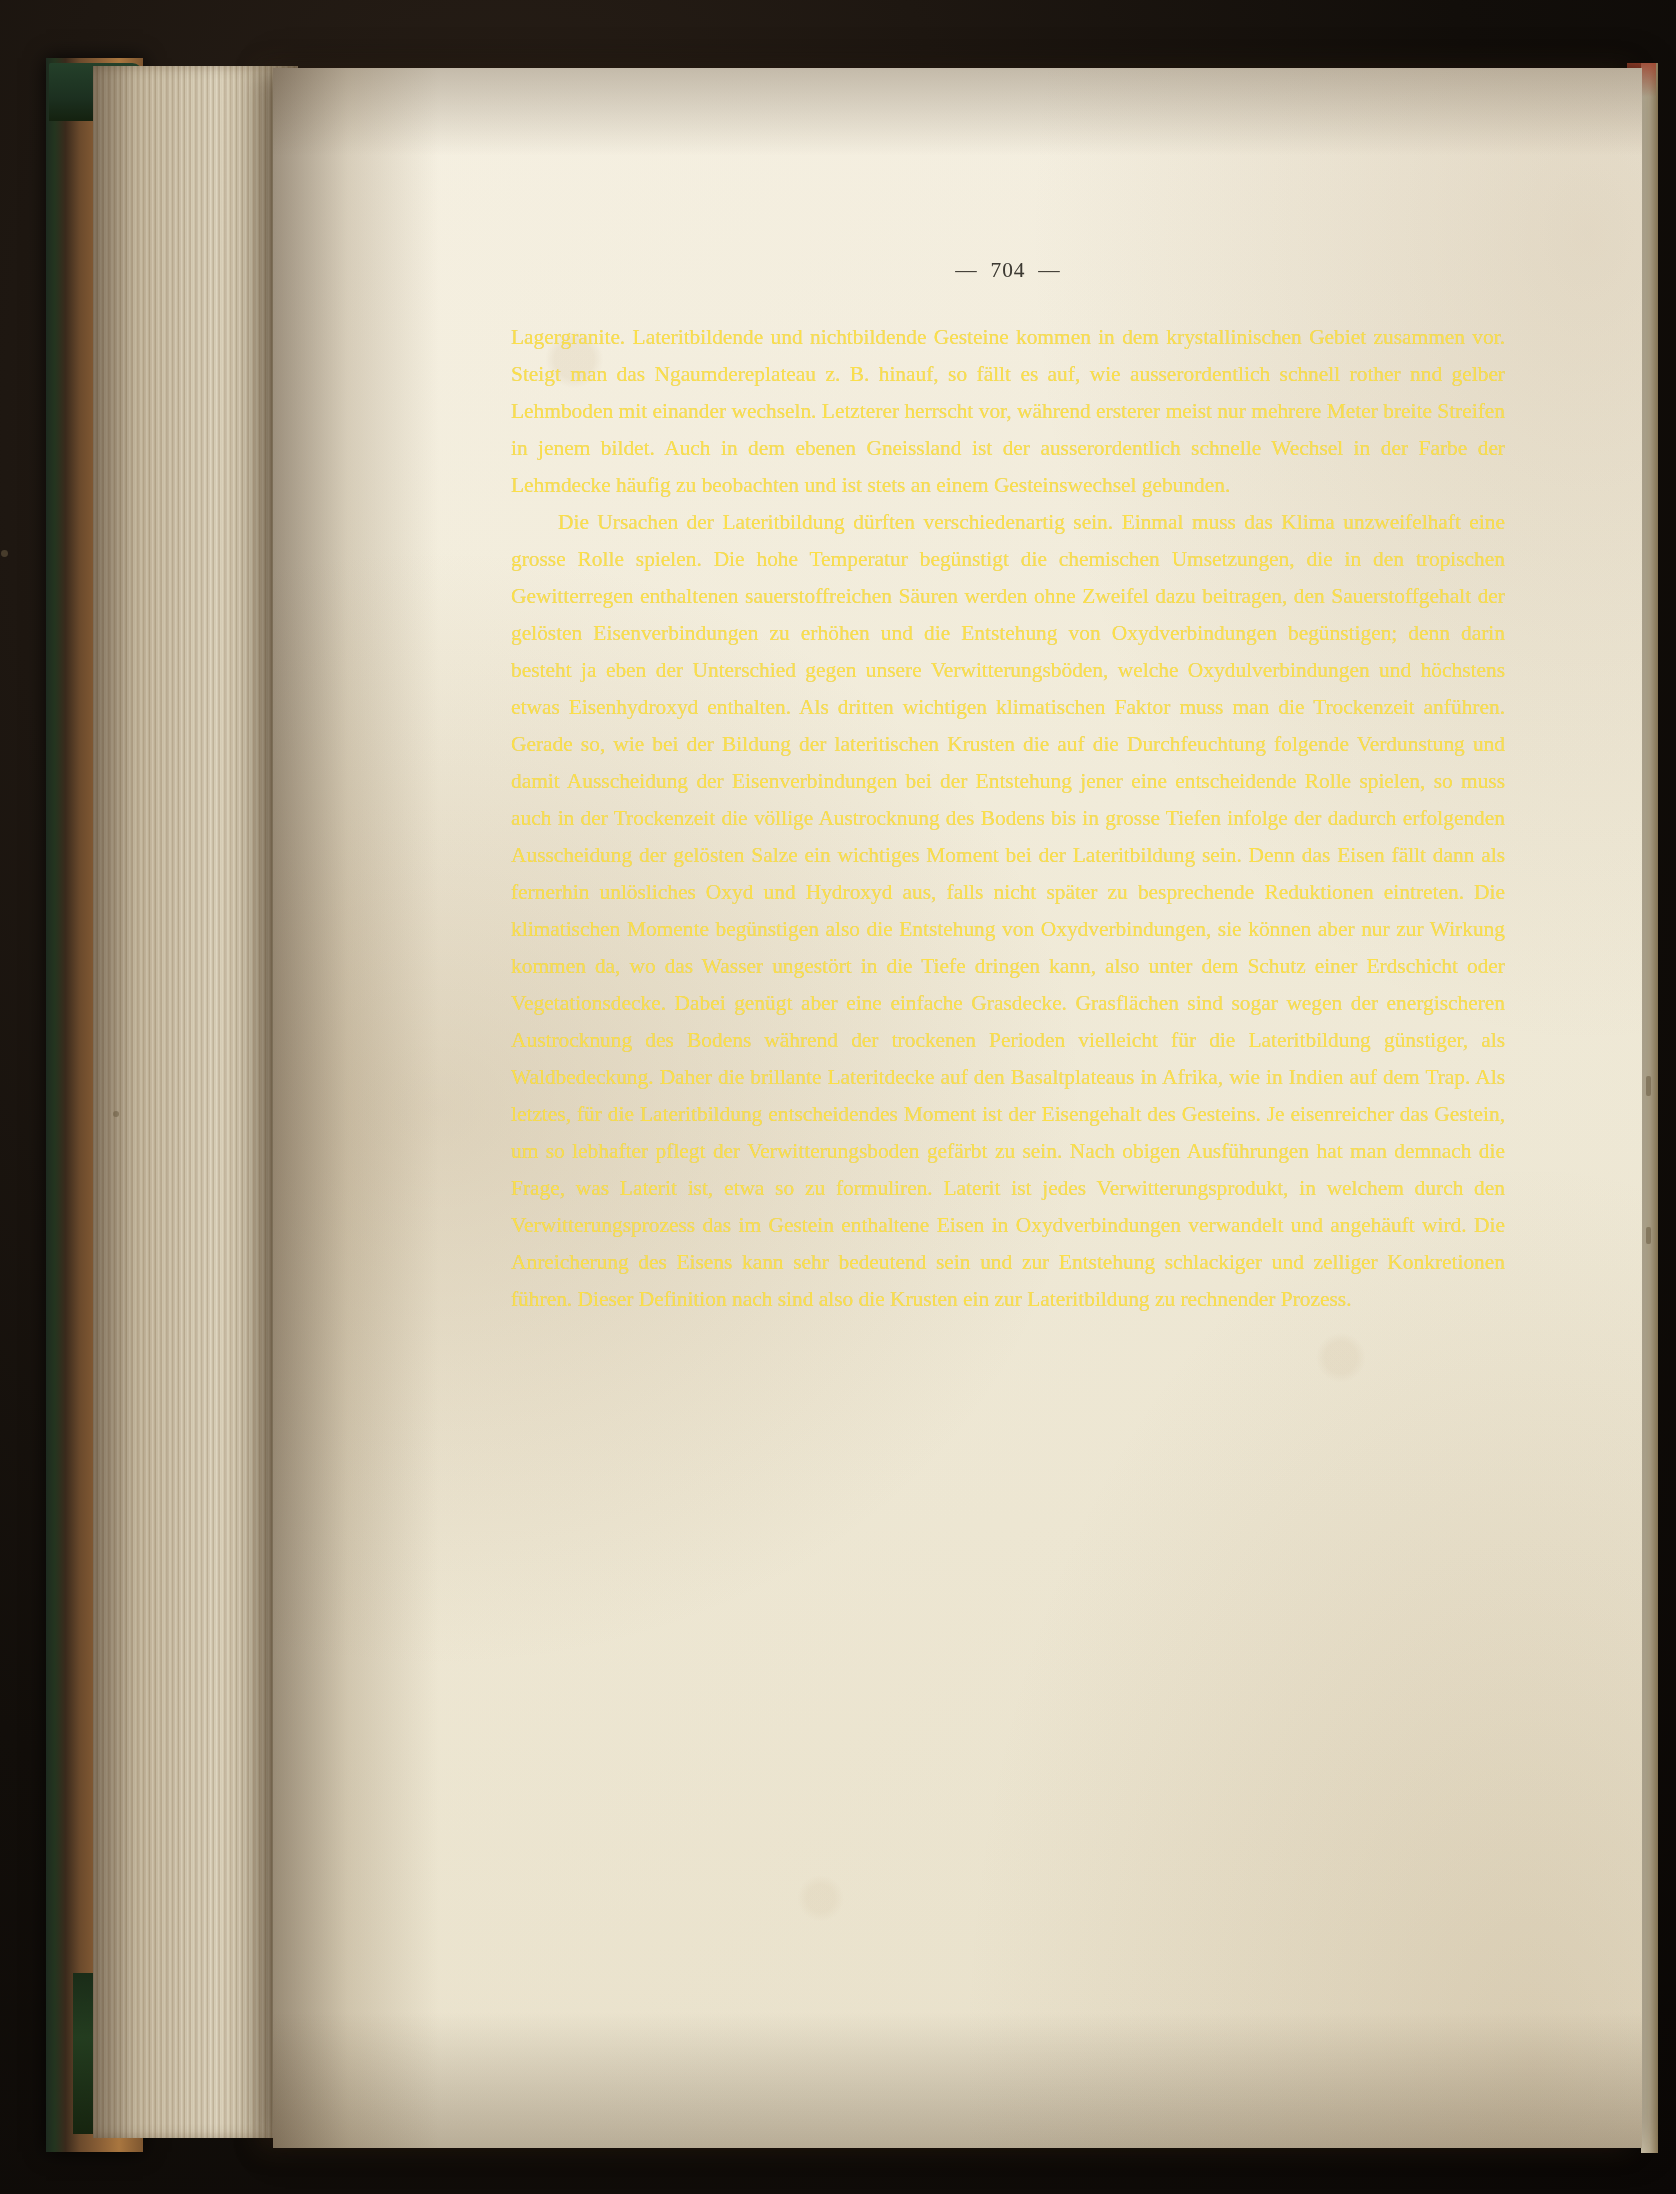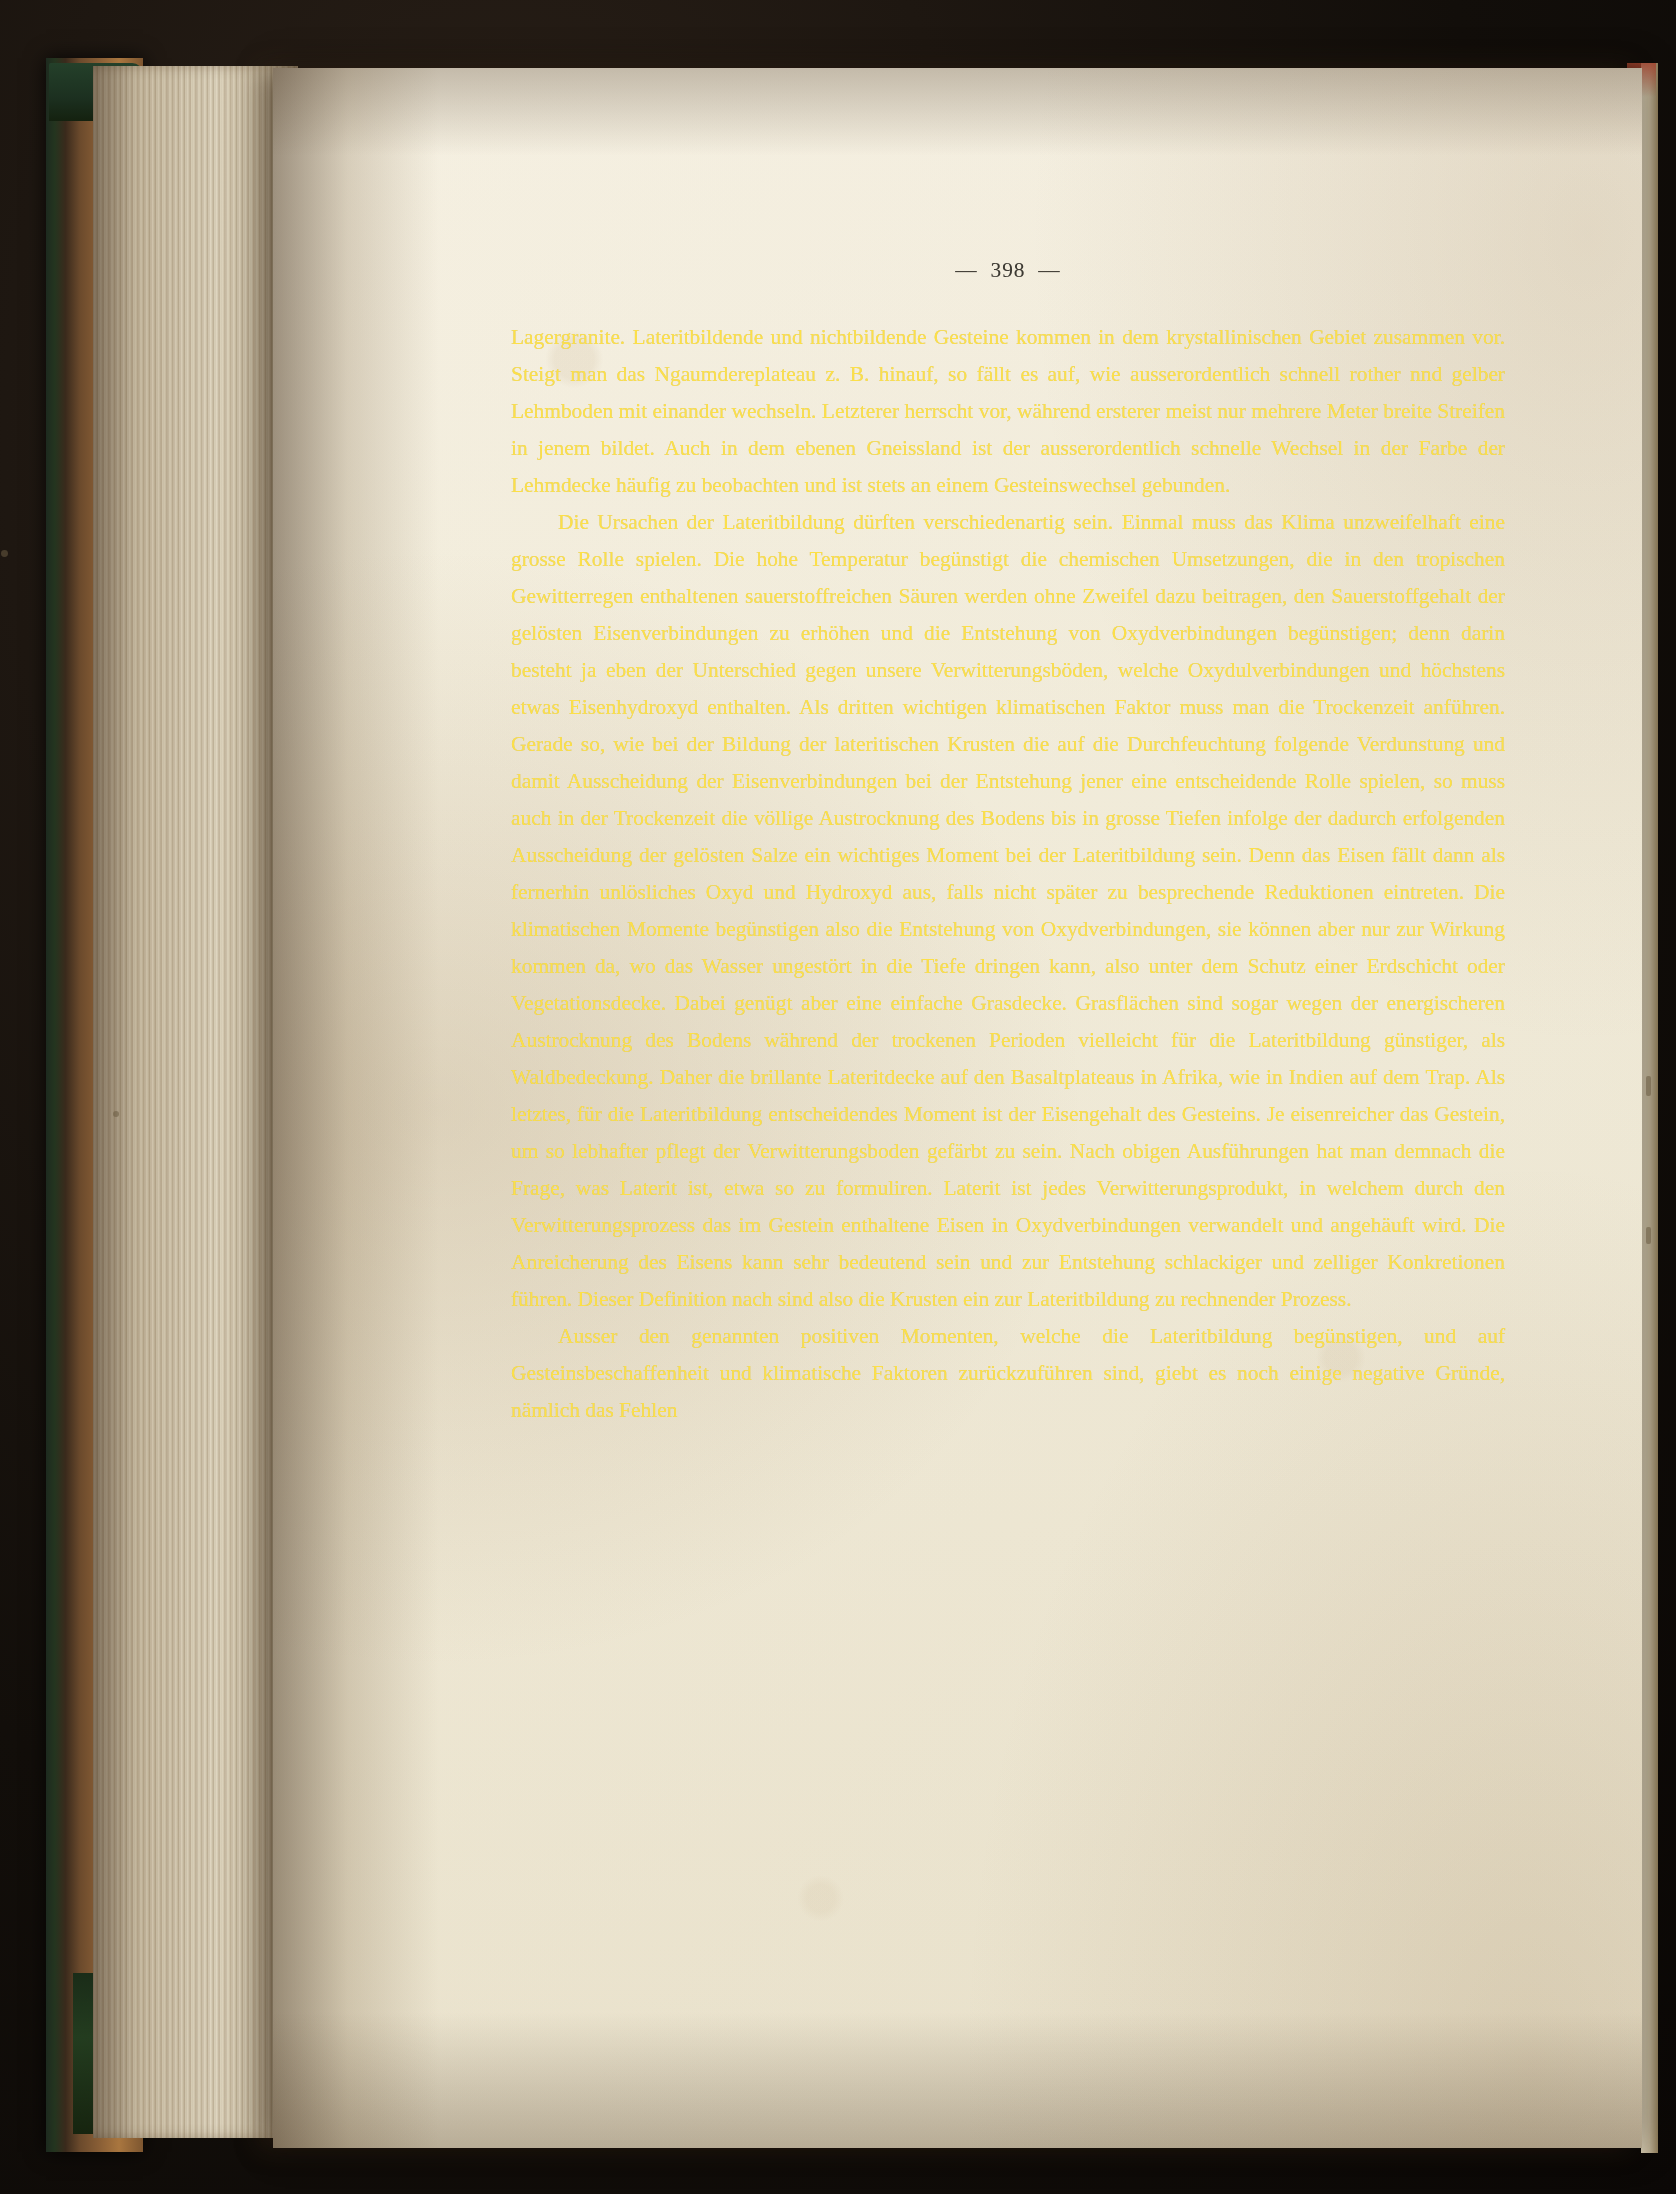--- a/index.html
+++ b/index.html
@@ -207,23 +207,22 @@
   <div id="page-sheet-grain"></div>
   <div id="page-foxing"></div>
 </div>
 
 <div class="speck" style="left:1px;top:550px;width:6.8px;height:6.8px;"></div>
 <div class="speck" style="left:1646px;top:1076px;width:4.9px;height:19.5px;border-radius:1.9px;"></div>
 <div class="speck" style="left:1646px;top:1227px;width:4.9px;height:16.6px;border-radius:1.9px;"></div>
 <div class="speck" style="left:113px;top:1111px;width:5.8px;height:5.8px;"></div>
 
 <div id="text-column">
-  <div id="folio">—  398  —</div>
+  <div id="folio">—  704  —</div>
 
   <p class="para">Lagergranite.   Lateritbildende und nichtbildende Gesteine kommen in dem krystallinischen Gebiet zusammen vor.   Steigt man das Ngaumdereplateau z. B. hinauf, so fällt es auf, wie ausserordentlich schnell rother nnd gelber Lehmboden mit einander wechseln.   Letzterer herrscht vor, während ersterer meist nur mehrere Meter breite Streifen in jenem bildet.   Auch in dem ebenen Gneissland ist der ausserordentlich schnelle Wechsel in der Farbe der Lehmdecke häufig zu beobachten und ist stets an einem Gesteinswechsel gebunden.</p>
   <p class="para indent">Die Ursachen der Lateritbildung dürften verschiedenartig sein.   Einmal muss das Klima unzweifelhaft eine grosse Rolle spielen.   Die hohe Temperatur begünstigt die chemischen Umsetzungen, die in den tropischen Gewitterregen enthaltenen sauerstoffreichen Säuren werden ohne Zweifel dazu beitragen, den Sauerstoffgehalt der gelösten Eisenverbindungen zu erhöhen und die Entstehung von Oxydverbindungen begünstigen; denn darin besteht ja eben der Unterschied gegen unsere Verwitterungsböden, welche Oxydulverbindungen und höchstens etwas Eisenhydroxyd enthalten.   Als dritten wichtigen klimatischen Faktor muss man die Trockenzeit anführen.   Gerade so, wie bei der Bildung der lateritischen Krusten die auf die Durchfeuchtung folgende Verdunstung und damit Ausscheidung der Eisenverbindungen bei der Entstehung jener eine entscheidende Rolle spielen, so muss auch in der Trockenzeit die völlige Austrocknung des Bodens bis in grosse Tiefen infolge der dadurch erfolgenden Ausscheidung der gelösten Salze ein wichtiges Moment bei der Lateritbildung sein.   Denn das Eisen fällt dann als fernerhin unlösliches Oxyd und Hydroxyd aus, falls nicht später zu besprechende Reduktionen eintreten.   Die klimatischen Momente begünstigen also die Entstehung von Oxydverbindungen, sie können aber nur zur Wirkung kommen da, wo das Wasser ungestört in die Tiefe dringen kann, also unter dem Schutz einer Erdschicht oder Vegetationsdecke.   Dabei genügt aber eine einfache Grasdecke.   Grasflächen sind sogar wegen der energischeren Austrocknung des Bodens während der trockenen Perioden vielleicht für die Lateritbildung günstiger, als Waldbedeckung.   Daher die brillante Lateritdecke auf den Basaltplateaus in Afrika, wie in Indien auf dem Trap.   Als letztes, für die Lateritbildung entscheidendes Moment ist der Eisengehalt des Gesteins.   Je eisenreicher das Gestein, um so lebhafter pflegt der Verwitterungsboden gefärbt zu sein. Nach obigen Ausführungen hat man demnach die Frage, was Laterit ist, etwa so zu formuliren.   Laterit ist jedes Verwitterungsprodukt, in welchem durch den Verwitterungsprozess das im Gestein enthaltene Eisen in Oxydverbindungen verwandelt und angehäuft wird.   Die Anreicherung des Eisens kann sehr bedeutend sein und zur Entstehung schlackiger und zelliger Konkretionen führen. Dieser Definition nach sind also die Krusten ein zur Lateritbildung zu rechnender Prozess.</p>
-  <p class="para indent">Ausser den genannten positiven Momenten, welche die Lateritbildung begünstigen, und auf Gesteinsbeschaffenheit und klimatische Faktoren zurückzuführen sind, giebt es noch einige negative Gründe, nämlich das Fehlen</p>
 </div>
 
 <div id="gutter-shadow"></div>
 <div id="top-shadow"></div>
 <div id="bottom-shadow"></div>
 
 
 </body></html>

